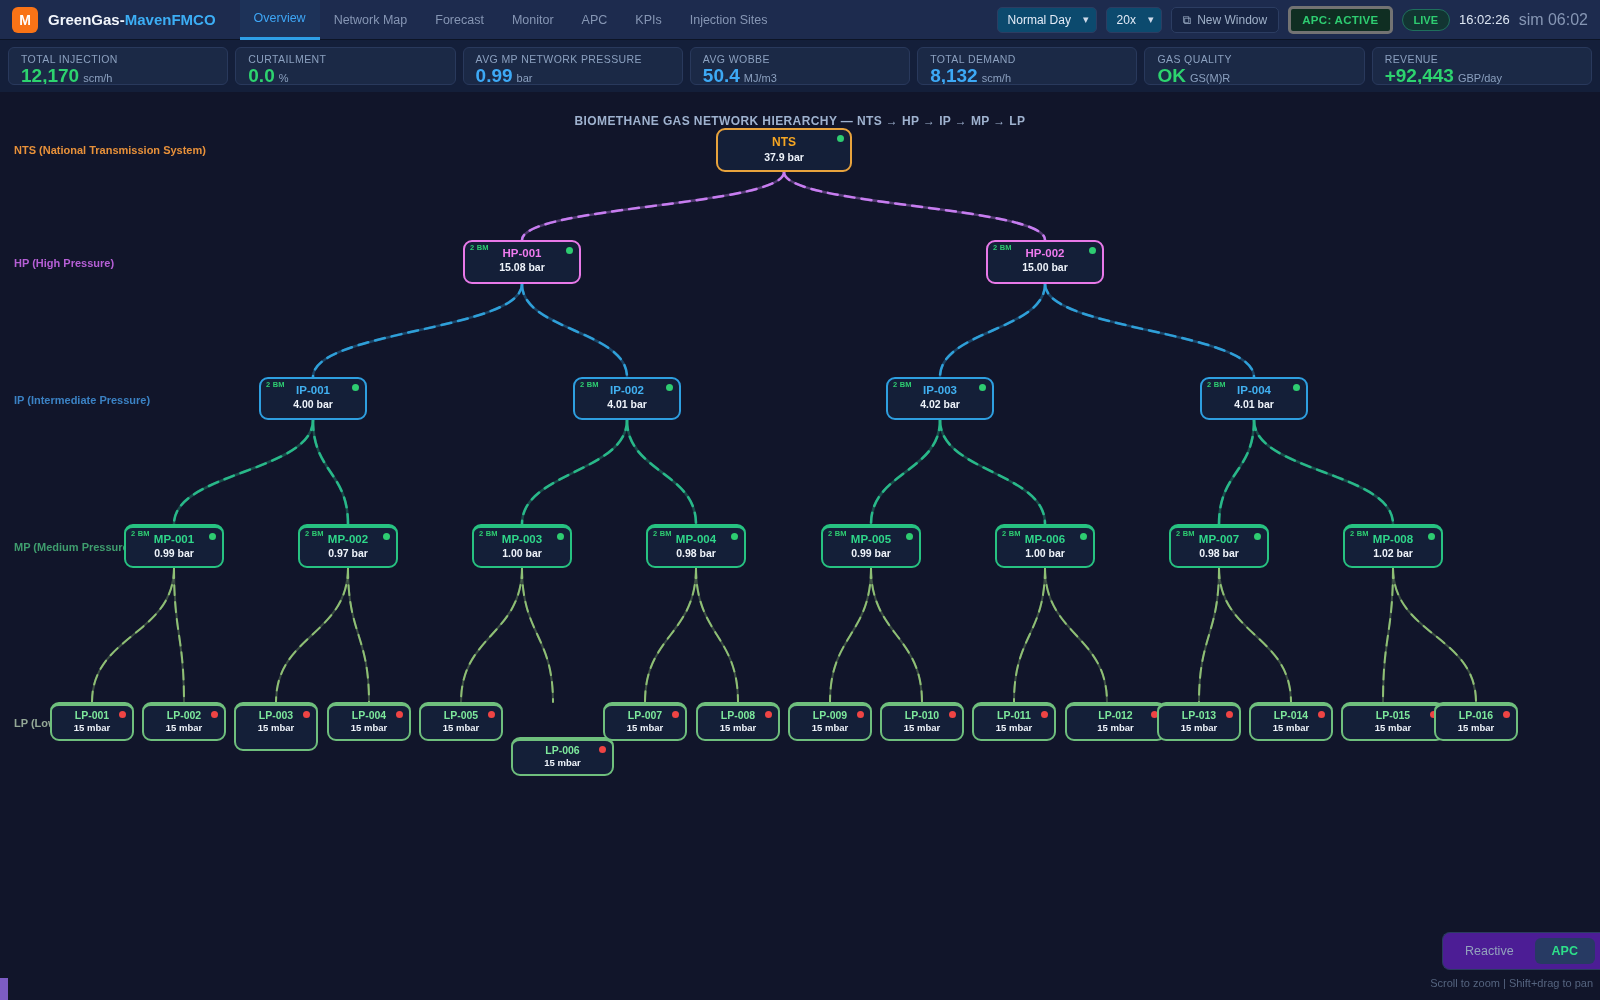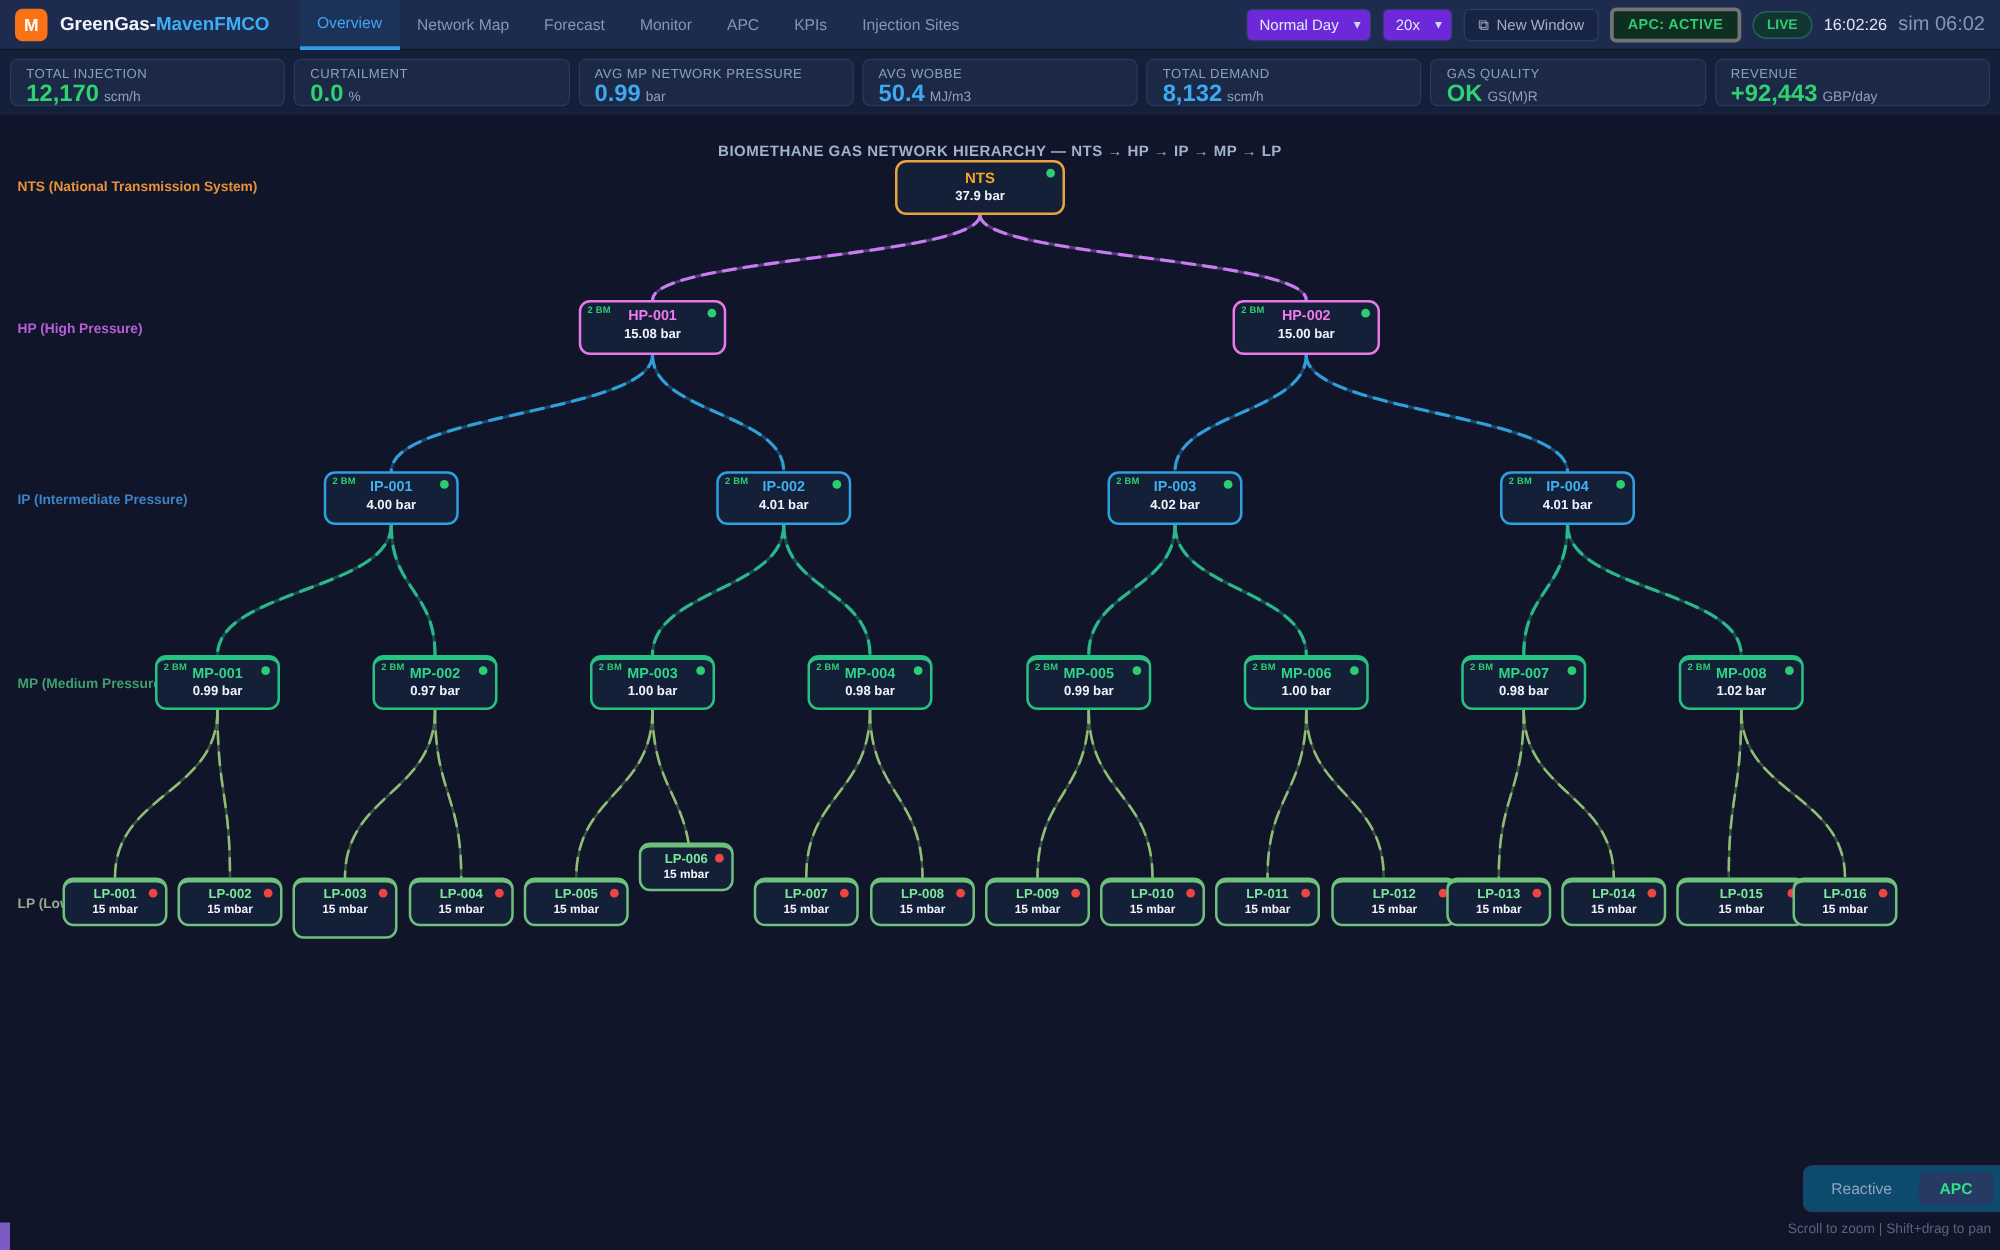--- a/index.html
+++ b/index.html
@@ -28,21 +28,21 @@
   .tab { padding:0 14px; line-height:40px; font-size:12.5px; color:#8696b4; cursor:pointer; white-space:nowrap; }
   .tab.active { color:#3ea6f5; border-bottom:3px solid #2e9fe6; line-height:37px; background:rgba(46,159,230,.07); }
   .header-right { margin-left:auto; display:flex; align-items:center; gap:9px; }
   .select-wrap { position:relative; }
   .select-wrap::after {
     content:"▾"; position:absolute; right:8px; top:50%; transform:translateY(-54%);
     color:#d0daea; font-size:11px; pointer-events:none;
   }
   select {
     appearance:none; -webkit-appearance:none;
-    background:#6d28d9; color:#e3ebf7; border:1px solid #2c3d62; border-radius:5px;
+    background:#0c4a6e; color:#e3ebf7; border:1px solid #2c3d62; border-radius:5px;
     font-size:12px; padding:5px 24px 5px 10px; font-family:"Liberation Sans",sans-serif;
   }
   .hbtn {
     background:rgba(18,29,56,.5); border:1px solid #2c3d62; color:#9fb0c8;
     border-radius:5px; padding:5px 11px; font-size:12px; display:flex; align-items:center; gap:6px;
     cursor:pointer; font-family:"Liberation Sans",sans-serif; white-space:nowrap;
   }
   .hbtn .ic { font-size:12px; color:#9fb0c8; }
   .apc-btn {
     background:#0f2e22; border:3px solid #737373; color:#2ecc71; font-weight:bold;
@@ -82,21 +82,21 @@
   .node .n-title { font-size:11.5px; font-weight:bold; margin-top:5px; }
   .node .n-value { font-size:10.5px; font-weight:bold; color:#eef3fa; margin-top:2px; }
   .node .badge { position:absolute; top:1px; left:5px; font-size:7.5px; font-weight:bold; color:#2ecc71; letter-spacing:.2px;text-align:right; }
   .node .dot { position:absolute; top:5px; right:6px; width:7px; height:7px; border-radius:50%; }
   .node.small .n-title { font-size:10.5px; margin-top:3px; }
   .node.small .n-value { font-size:9.5px; margin-top:1px; }
   .node.root .n-title { font-size:12px; margin-top:5px; }
 
   
   .mode-toggle {
-    position:absolute; right:0; bottom:30px; background:#0c4a6e; border:1px solid #2b3c60;
+    position:absolute; right:0; bottom:30px; background:#4c1d95; border:1px solid #2b3c60;
     border-right:none; border-radius:8px 0 0 8px; padding:5px; display:flex; gap:4px; z-index:5;
   }
   .toggle-btn {
     padding:6px 17px; font-size:12.5px; color:#93a3bd; border-radius:6px; cursor:pointer;
     background:transparent; border:none; font-family:"Liberation Sans",sans-serif;
   }
   .toggle-btn.active { background:#273a63; color:#2ee08a; font-weight:bold; }
   .hint { position:absolute; right:7px; bottom:11px; font-size:11px; color:#55647f; z-index:4; }
   .corner { position:absolute; left:0; bottom:0; width:8px; height:22px; background:#7c5cc4; z-index:5; }
 </style>
@@ -349,21 +349,21 @@
         <div class="node thick small" style="left: 327px; top: 608px; width: 84px; height: 39px; border-color: rgb(111, 191, 125);">
           <span class="dot" style="background: rgb(239, 68, 68);"></span>
           <div class="n-title" style="color: rgb(125, 232, 156);">LP-004</div>
           <div class="n-value">15 mbar</div>
         </div>
         <div class="node thick small" style="left: 419px; top: 608px; width: 84px; height: 39px; border-color: rgb(111, 191, 125);">
           <span class="dot" style="background: rgb(239, 68, 68);"></span>
           <div class="n-title" style="color: rgb(125, 232, 156);">LP-005</div>
           <div class="n-value">15 mbar</div>
         </div>
-        <div class="node thick small" style="left: 511px; top: 580px; width: 76px; height: 39px; border-color: rgb(111, 191, 125);">
+        <div class="node thick small" style="left: 511px; top: 643px; width: 103px; height: 39px; border-color: rgb(111, 191, 125);">
           <span class="dot" style="background: rgb(239, 68, 68);"></span>
           <div class="n-title" style="color: rgb(125, 232, 156);">LP-006</div>
           <div class="n-value">15 mbar</div>
         </div>
         <div class="node thick small" style="left: 603px; top: 608px; width: 84px; height: 39px; border-color: rgb(111, 191, 125);">
           <span class="dot" style="background: rgb(239, 68, 68);"></span>
           <div class="n-title" style="color: rgb(125, 232, 156);">LP-007</div>
           <div class="n-value">15 mbar</div>
         </div>
         <div class="node thick small" style="left: 696px; top: 608px; width: 84px; height: 39px; border-color: rgb(111, 191, 125);">

